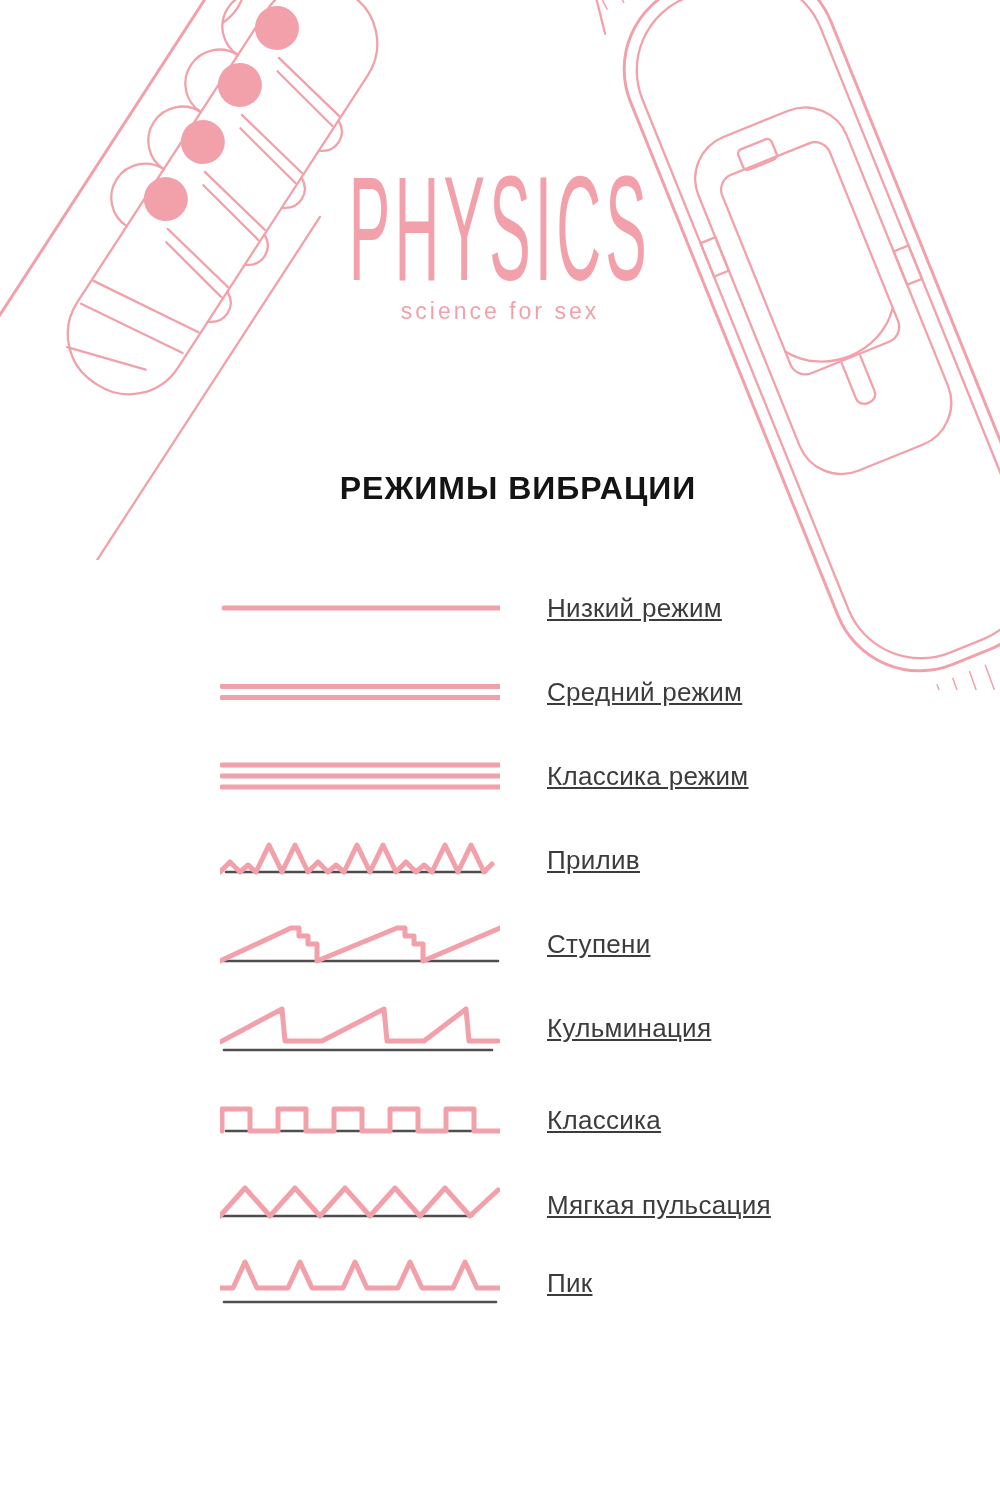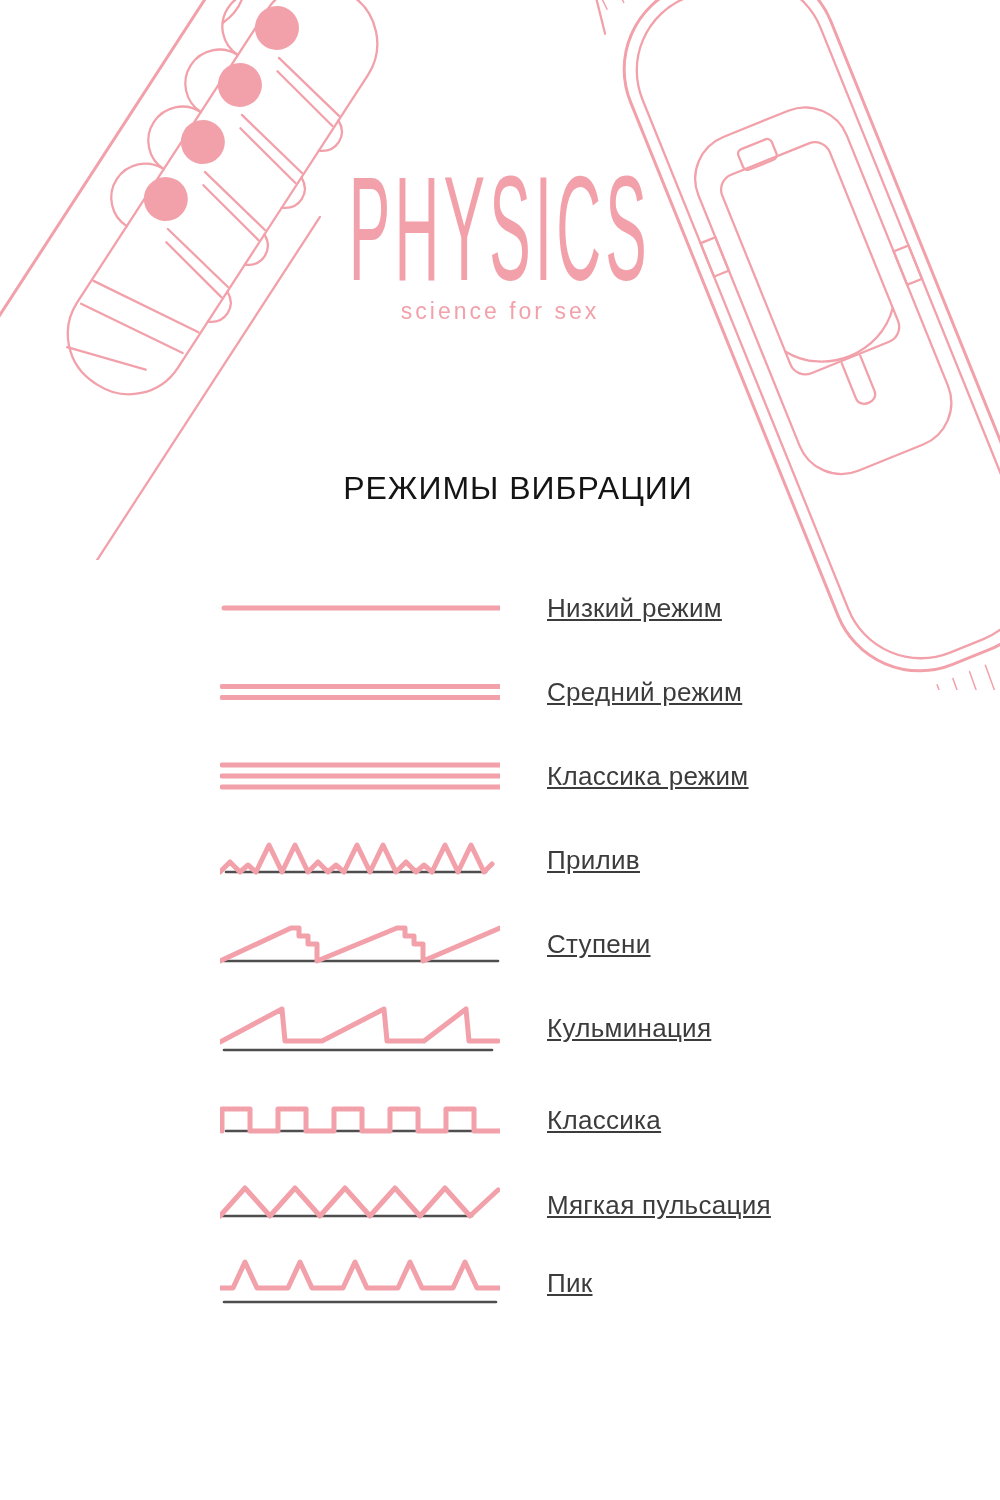--- a/index.html
+++ b/index.html
@@ -35,21 +35,21 @@
     margin-top:8px;
     font-size:23px;
     letter-spacing:3px;
     color:var(--accent_pink);
     font-weight:400;
   }
   .heading{
     position:absolute;left:0;right:0;top:470px;
     text-align:center;
     font-size:32px;
-    font-weight:normal;
+    font-weight:bold;
     letter-spacing:1px;
     color:var(--heading_black);
     z-index:5;
     padding-left:36px;
   }
   .mode-row{position:absolute;left:220px;width:640px;height:70px;z-index:4;}
   .mode-row svg{position:absolute;left:0;top:0;}
   .mode-label{
     position:absolute;left:327px;top:0;height:70px;line-height:70px;
     font-size:26px;color:var(--label_gray);letter-spacing:0.3px;white-space:nowrap;text-decoration:underline;

